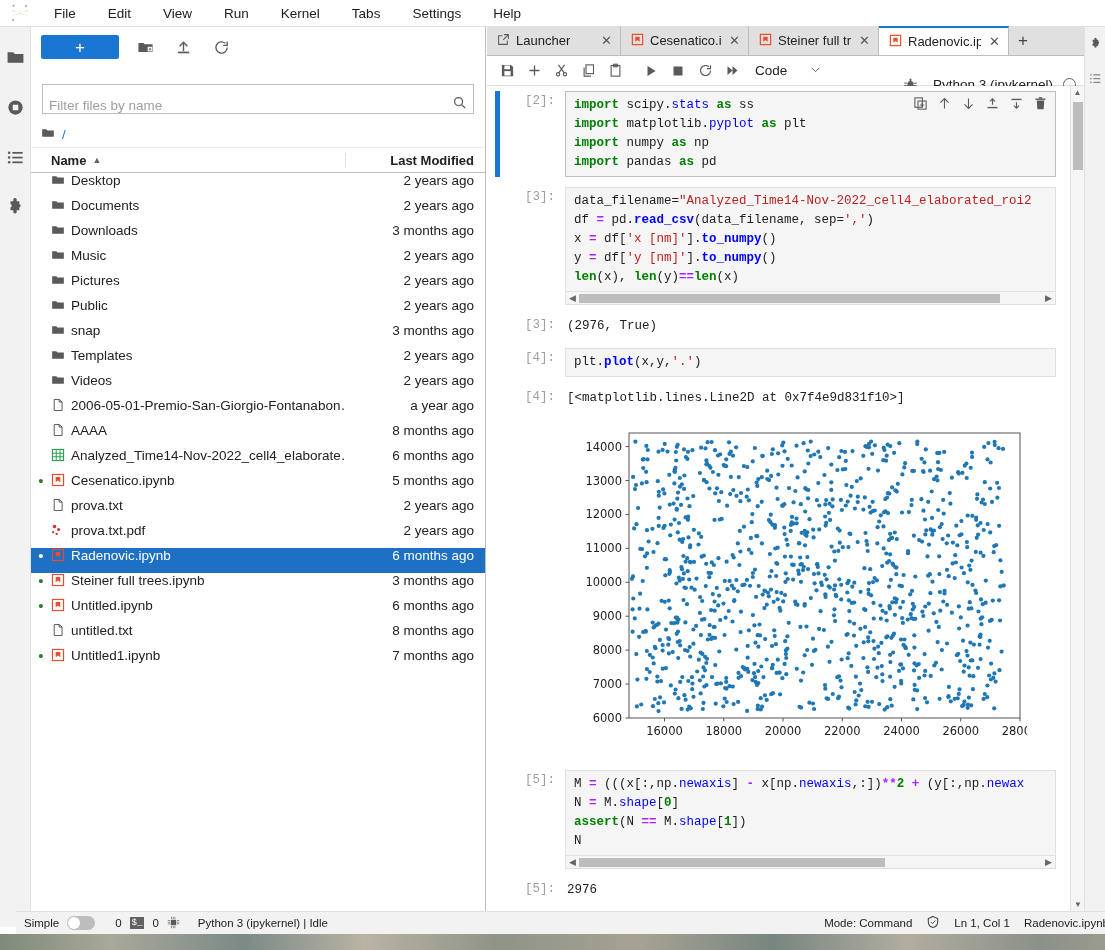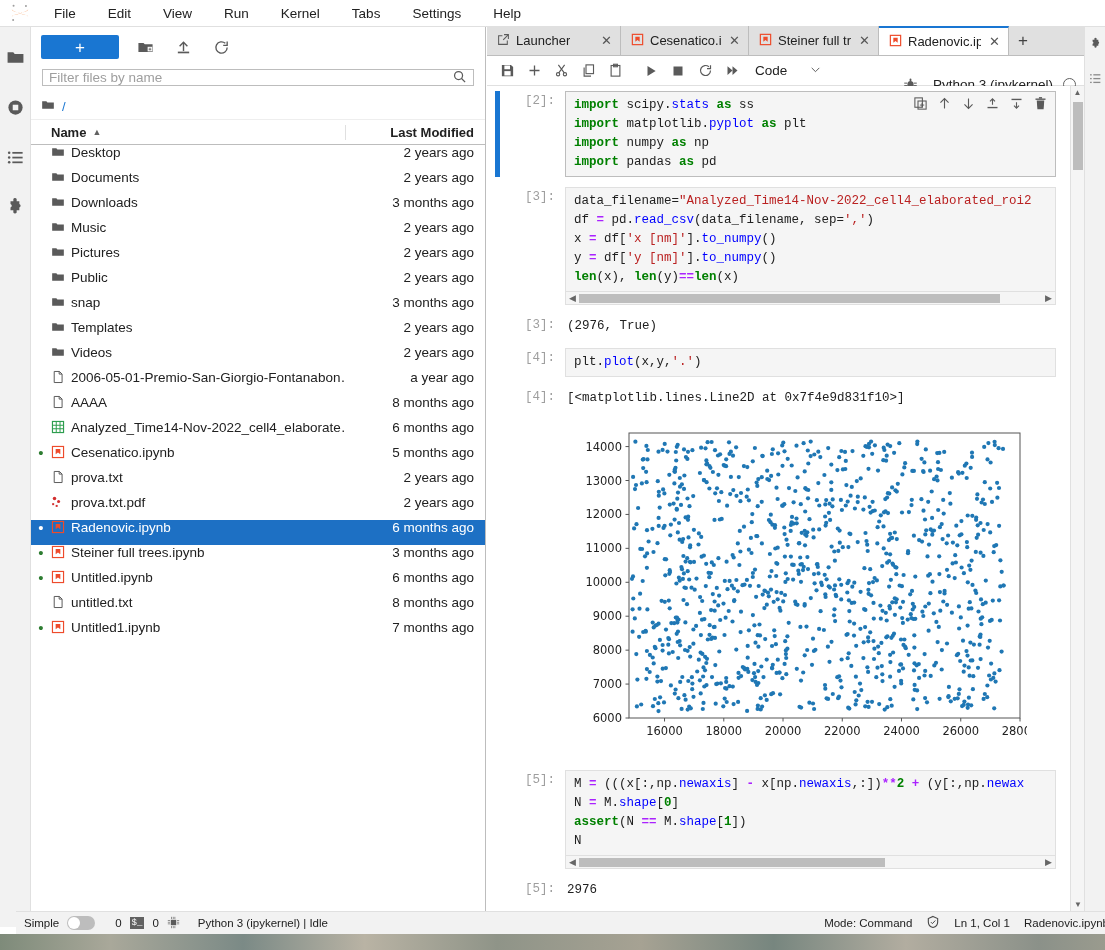--- a/index.html
+++ b/index.html
@@ -51,22 +51,22 @@
     width: 78px; height: 24px; font-size: 17px; line-height: 1;
     display: flex; align-items: center; justify-content: center; cursor: pointer;
     font-family: "Liberation Sans", sans-serif;
   }
   .tb-icon {
     width: 24px; height: 24px; display: flex; align-items: center; justify-content: center;
     color: #616161; cursor: pointer;
   }
   .fb-filter-wrap { padding: 2px 11px 8px 11px; }
   .fb-filter {
-    width: 100%; height: 17px; border: 1px solid #bdbdbd; background: #fff;
-    display: flex; align-items: center; padding: 0 6px;
+    width: 100%; height: 30px; border: 1px solid #bdbdbd; background: #fff;
+    display: flex; align-items: flex-end; padding: 0 6px; margin-top: 15px;
   }
   .fb-filter input {
     flex: 1; border: none; outline: none; font-size: 13.5px; color: #212121;
     font-family: "Liberation Sans", sans-serif; background: transparent;
   }
   .fb-filter input::placeholder { color: #9e9e9e; }
   .fb-breadcrumb {
     height: 26px; display: flex; align-items: center; padding: 0 10px; gap: 7px;
     border-bottom: 1px solid #eee;
   }
@@ -168,21 +168,21 @@
     position: absolute; right: 8px; top: 5px; display: flex; gap: 9px; align-items: center;
   }
   .ct-icon { color: #616161; cursor: pointer; display: flex; }
 
   
   .k { color: #008000; font-weight: bold; }   
   .b { color: #0000ff; }                       
   .s { color: #ba2121; }    
   .num { color: #008000; font-weight: bold; }
   .op { color: #aa22ff; font-weight: bold; }   
-  .fn { color: #0000ff; }
+  .fn { color: #0000ff; font-weight: bold; }
 
   
   .plot-out { padding: 6px 0 6px 2px; }
   .plot { position: relative; width: 460px; height: 328px; }
 
   
   .vscroll {
     position: absolute; right: 0; top: 0; bottom: 0; width: 14px; background: #f5f5f5;
     border-left: 1px solid #e0e0e0;
   }

